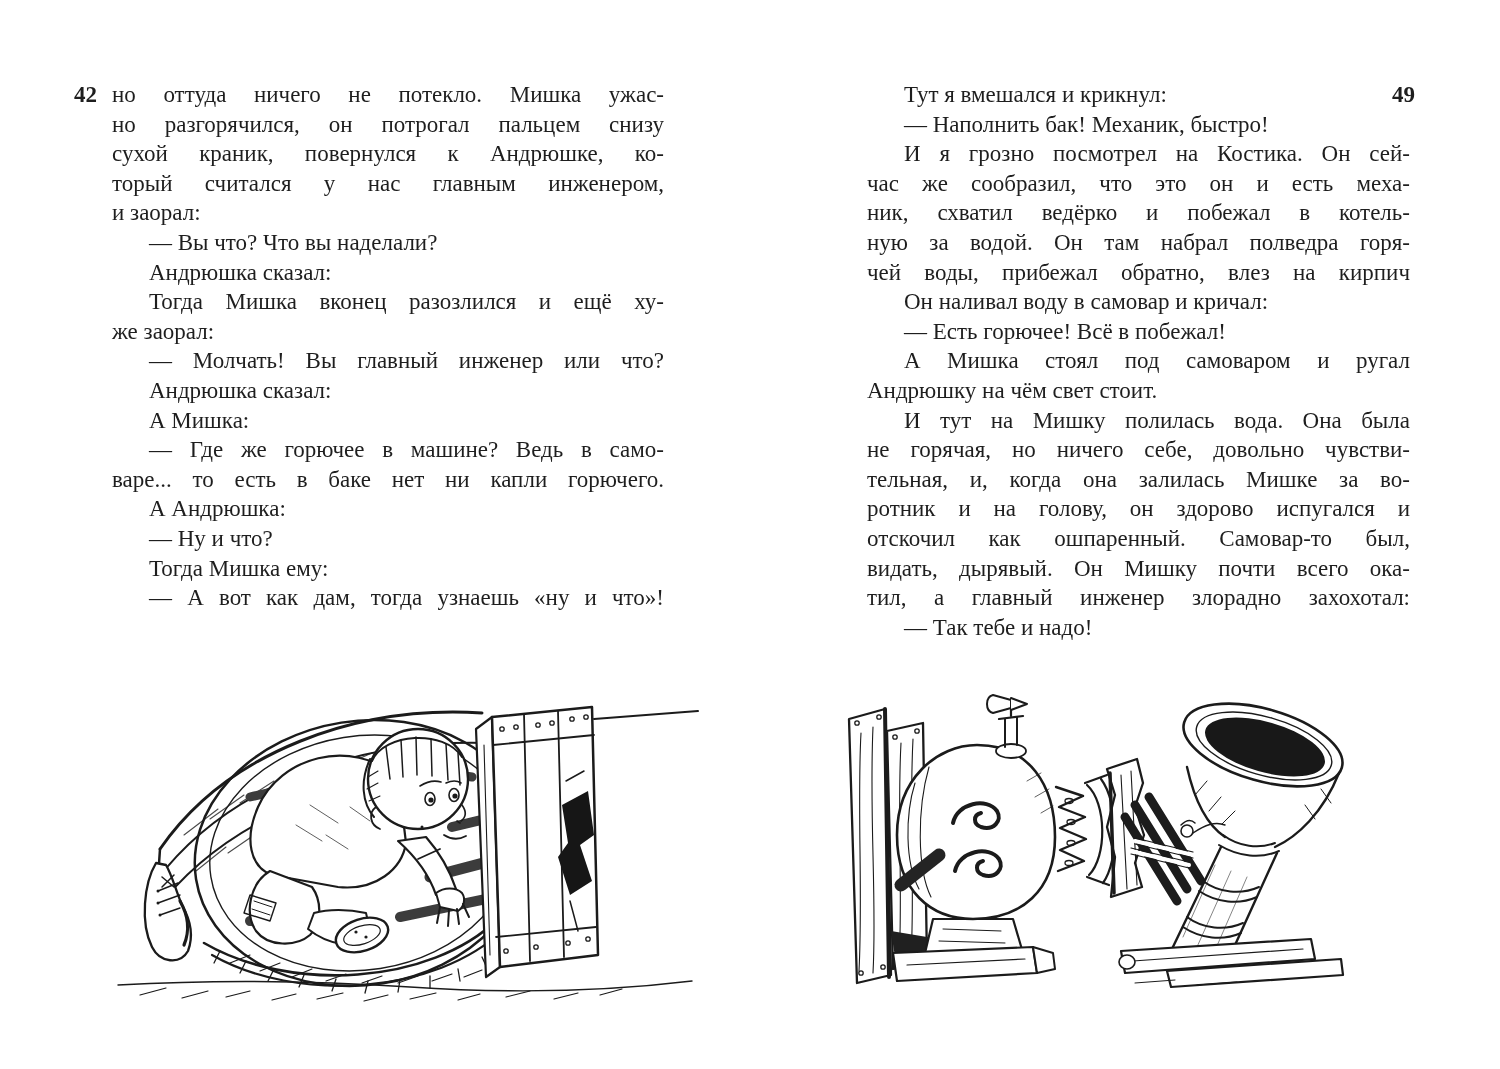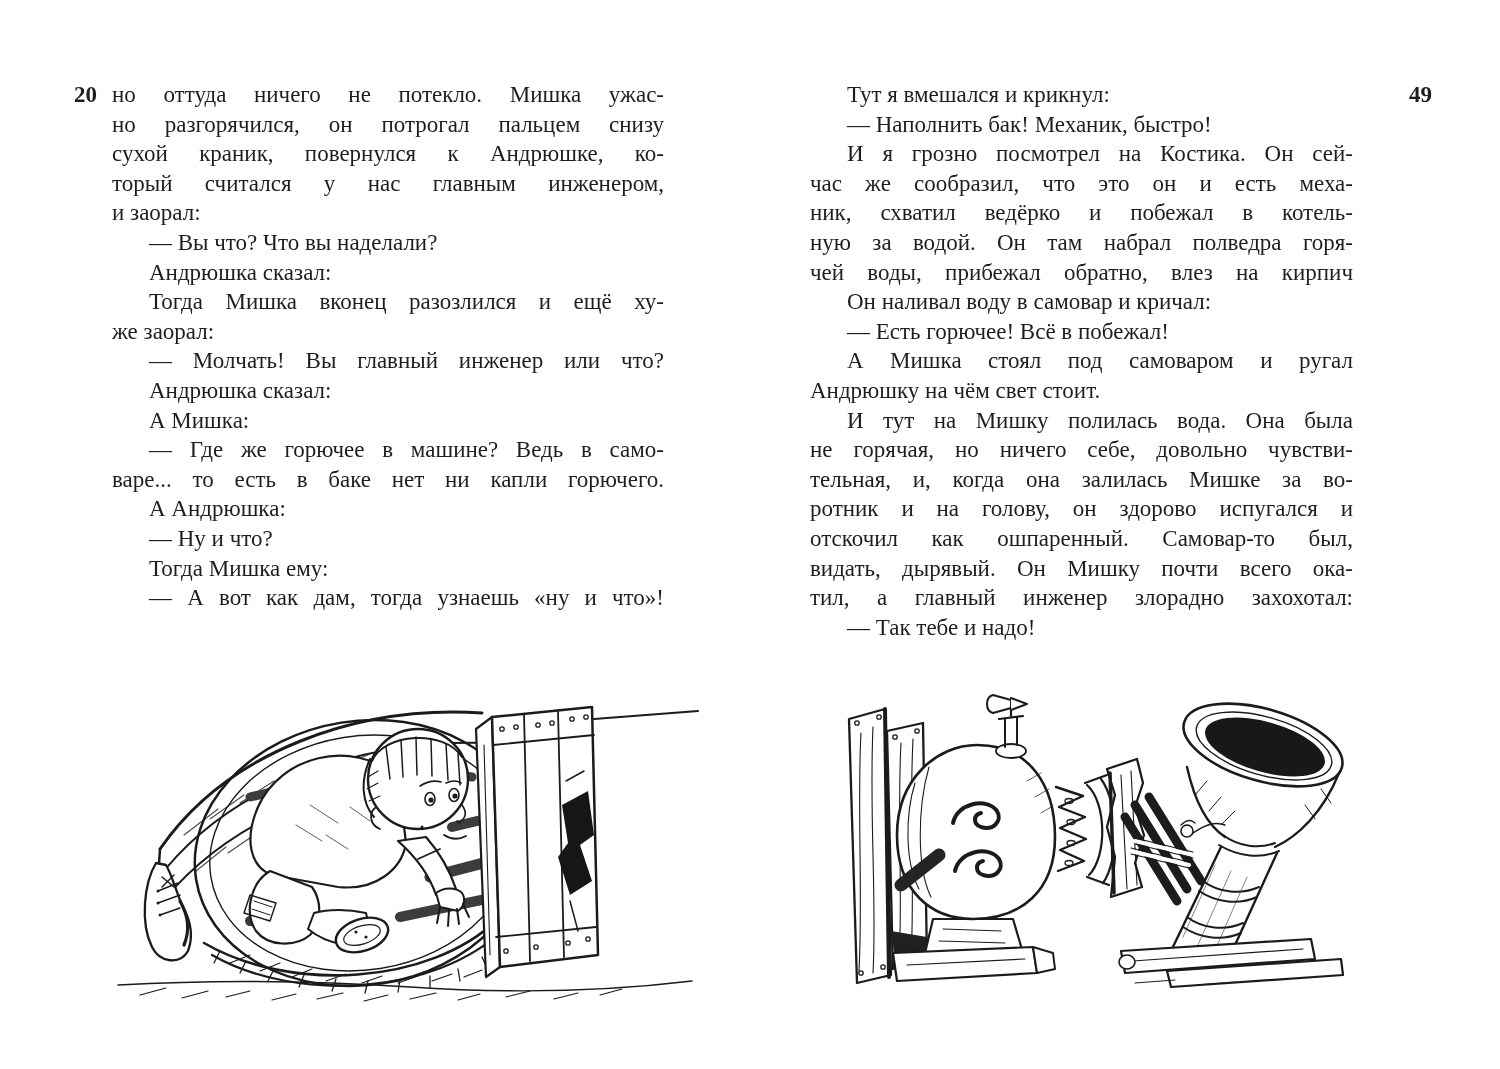--- a/index.html
+++ b/index.html
@@ -10,45 +10,45 @@
     color:#1e1e1e;
     position:relative;
     overflow:hidden;
   }
   .spread{position:absolute;inset:0;}
   .pageno{
     position:absolute;top:80px;
     font-size:23px;font-weight:bold;line-height:29.6px;
   }
   .pageno.left{left:74px;}
-  .pageno.right{left:1392px;width:40px;text-align:right;}
+  .pageno.right{left:1392px;width:40px;}
   .text-col{position:absolute;top:80px;}
   .left-col{left:112px;width:552px;}
-  .right-col{left:810px;width:543px;}
+  .right-col{left:867px;width:543px;}
   .line{
     height:29.6px;line-height:29.6px;
     font-size:23px;
     white-space:nowrap;
     overflow:visible;
   }
   .line.just{
     white-space:normal;
     text-align:justify;
     text-align-last:justify;
   }
   .line.ind{padding-left:37px;}
   .illu{position:absolute;}
   .illu svg{display:block;}
 </style>
 </head>
 <body>
 
 <div class="spread">
 
-  <div class="pageno left">20</div>
+  <div class="pageno left">42</div>
   <div class="pageno right">49</div>
 
   <div class="text-col left-col">
       <div class="line just">но оттуда ничего не потекло. Мишка ужас-</div>
       <div class="line just">но разгорячился, он потрогал пальцем снизу</div>
       <div class="line just">сухой краник, повернулся к Андрюшке, ко-</div>
       <div class="line just">торый считался у нас главным инженером,</div>
       <div class="line">и заорал:</div>
       <div class="line ind">— Вы что? Что вы наделали?</div>
       <div class="line ind">Андрюшка сказал:</div>

